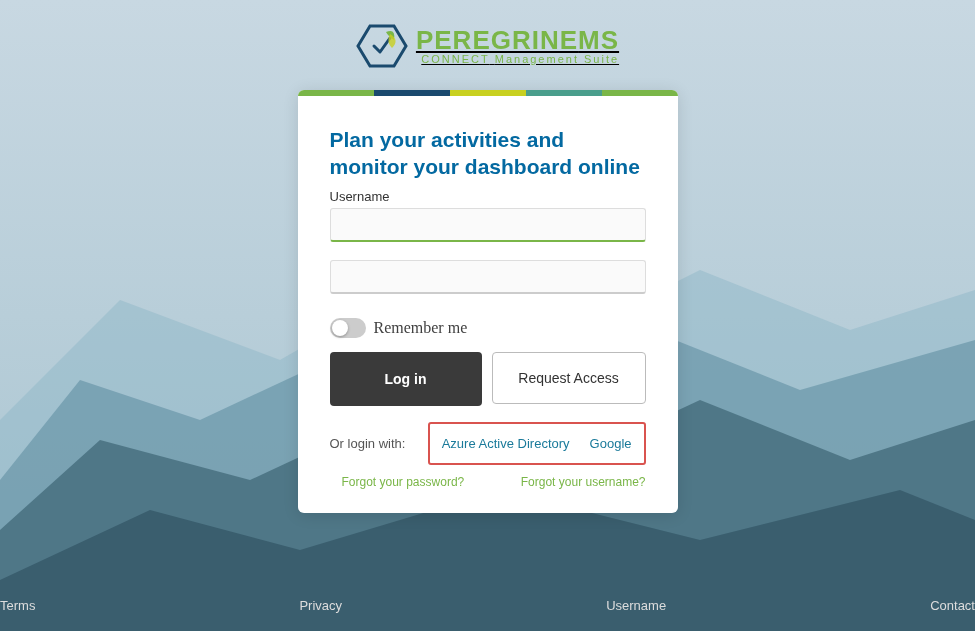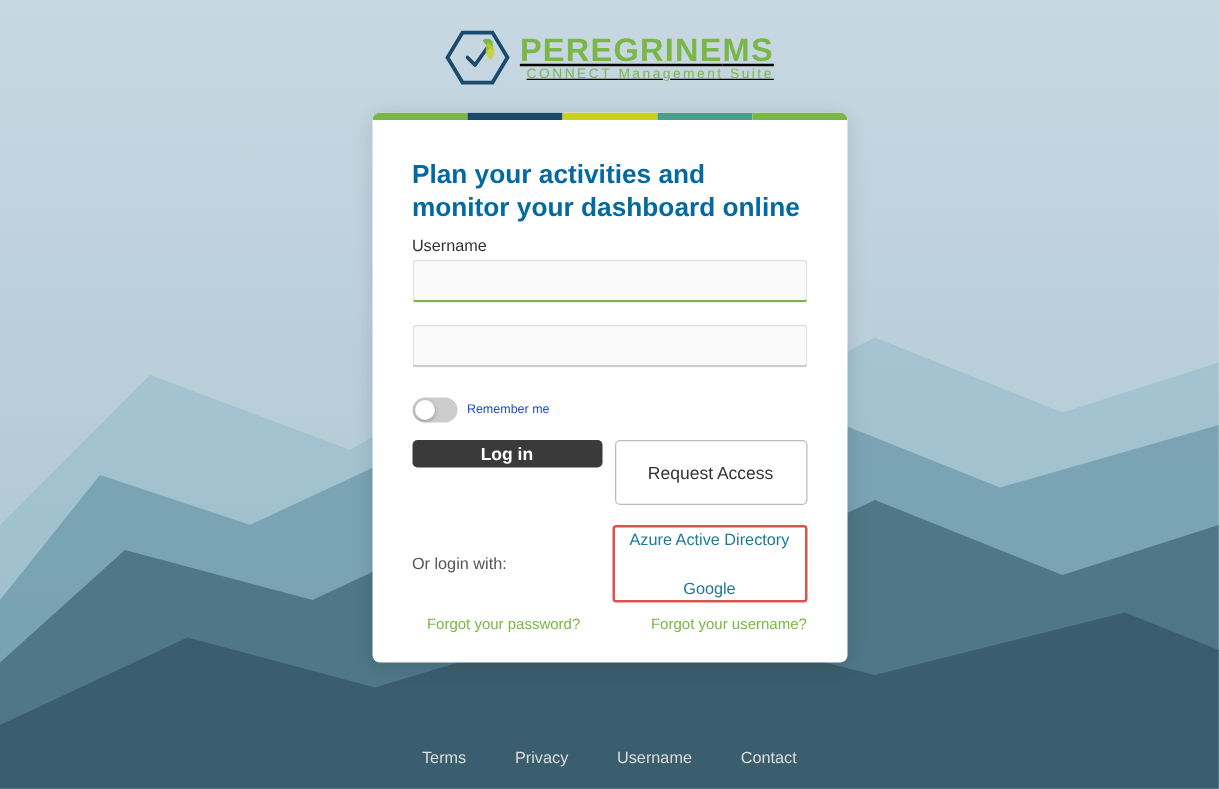--- a/index.html
+++ b/index.html
@@ -173,33 +173,34 @@
       height: 16px;
       background: #fff;
       border-radius: 50%;
       position: absolute;
       top: 2px;
       left: 2px;
       box-shadow: 0 1px 3px rgba(0,0,0,0.3);
     }
 
     .remember-label {
-      font-size: 10px;
-      color: #1d4ed8;
+      font-size: 16px;
+      color: #404040;
+      font-family: Liberation Serif, serif;
     }
 
     .buttons-row {
       display: flex;
       gap: 10px;
       margin-bottom: 16px;
     }
 
     .btn-login {
       flex: 1;
-      height: 22px;
+      height: 54px;
       background: #3a3a3a;
       color: #fff;
       border: none;
       border-radius: 4px;
       font-size: 14px;
       font-weight: 600;
       cursor: pointer;
     }
 
     .btn-request {
@@ -225,23 +226,22 @@
       font-size: 13px;
       color: #555;
       white-space: nowrap;
     }
 
     .sso-buttons-box {
       border: 2px solid #d9534f;
       border-radius: 3px;
       display: flex;
       align-items: center;
-      padding: 0 12px;
+      padding: 10px 12px;
       gap: 20px;
-      flex-direction: column;
     }
 
     .sso-btn {
       font-size: 13px;
       color: #1a7a9a;
       background: none;
       border: none;
       cursor: pointer;
       padding: 2px 0;
       font-weight: 500;
@@ -261,21 +261,21 @@
       padding-left: 12px;
     }
 
     
     .footer {
       position: absolute;
       bottom: 18px;
       left: 0;
       width: 100%;
       display: flex;
-      justify-content: center;
+      justify-content: space-between;
       gap: 39px;
       z-index: 2;
     }
 
     .footer-link {
       font-size: 13px;
       color: #ddd;
       text-decoration: none;
       cursor: pointer;
     }

